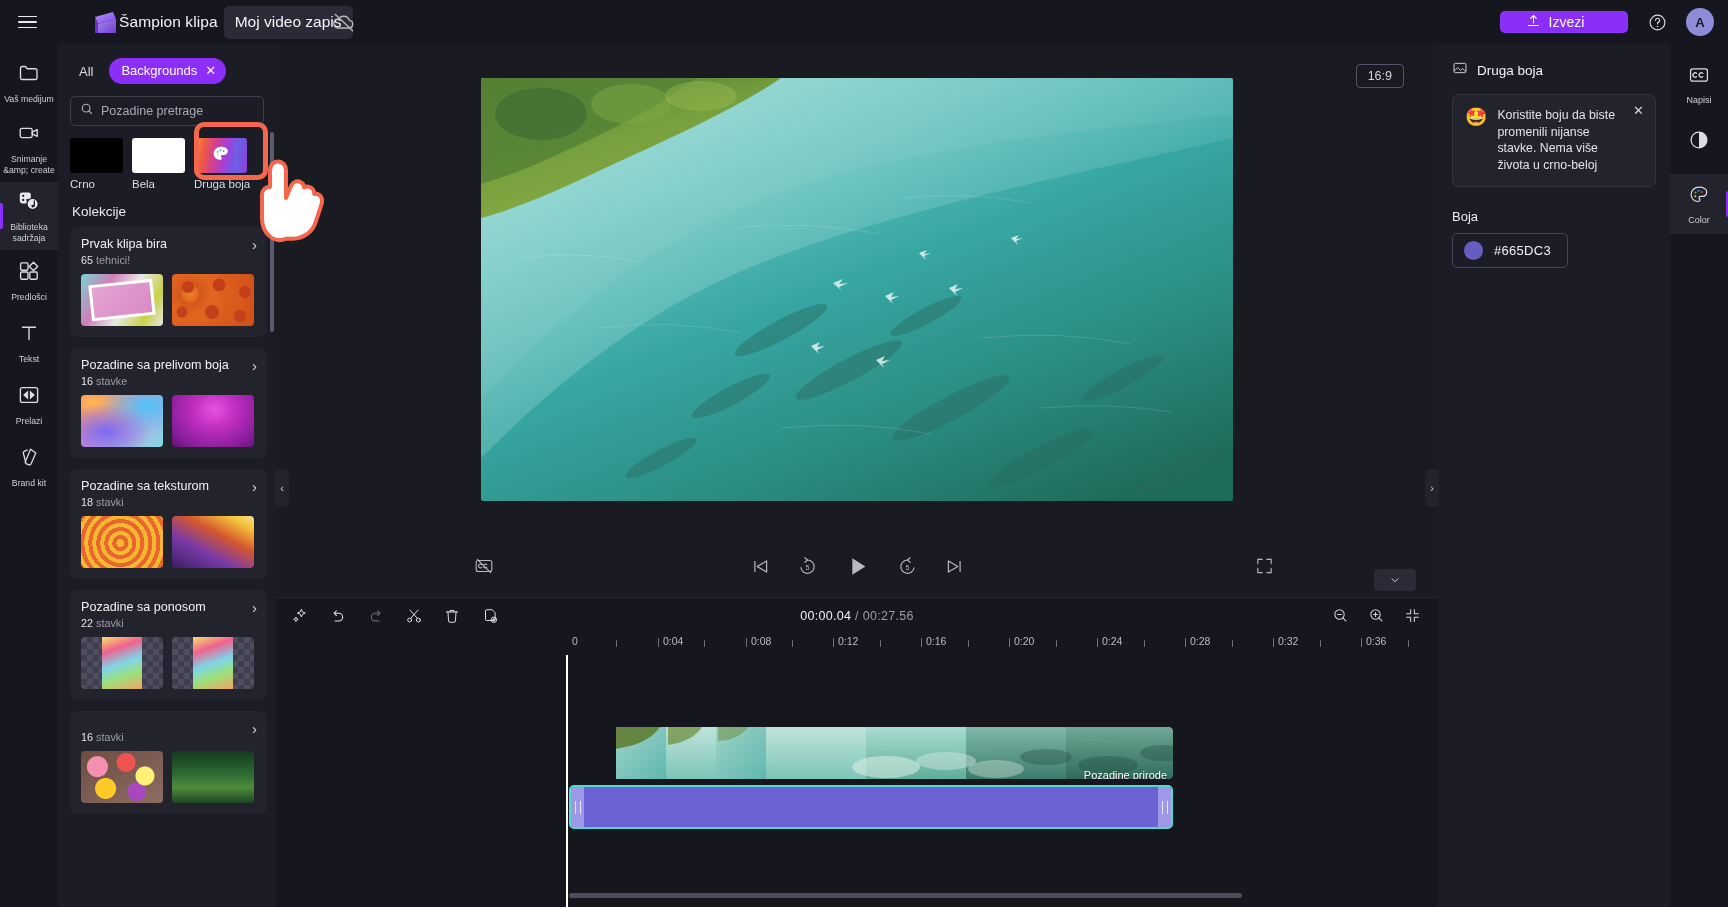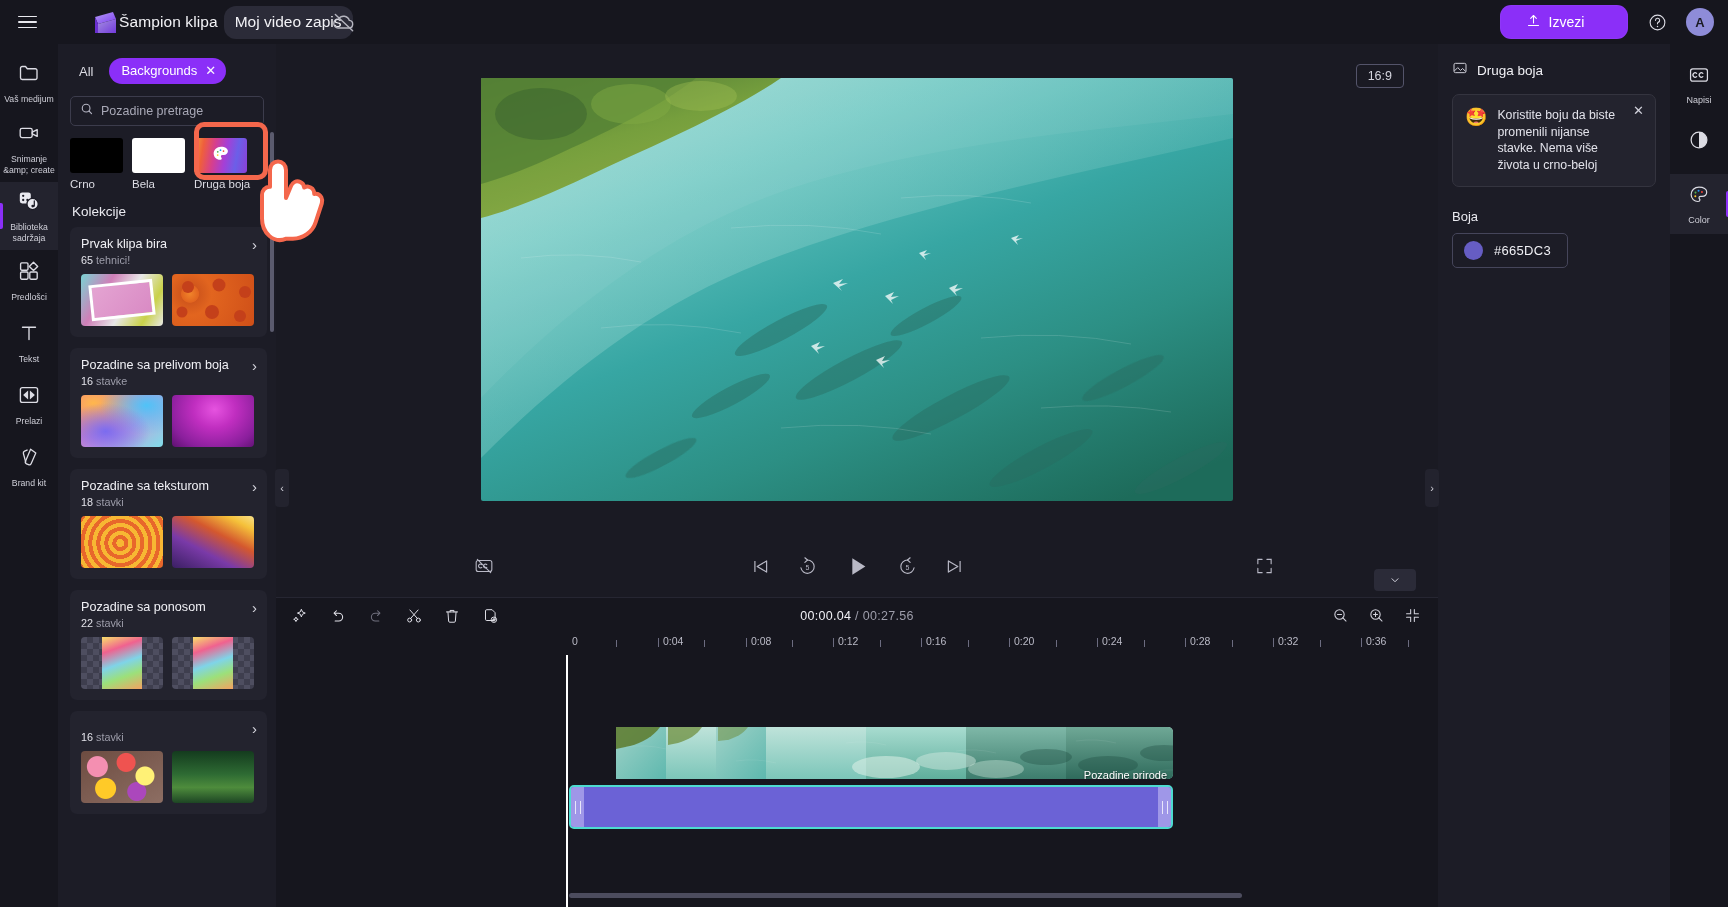--- a/index.html
+++ b/index.html
@@ -28,30 +28,30 @@
   .hamburger span::before { top:0; }
   .hamburger span i { top:5.7px; display:block; }
   .hamburger span::after { top:11.4px; }
 
   .brand { display:flex; align-items:center; margin-left:48px; cursor:pointer; }
   .brand-logo { width:27px; height:23px; position:relative; }
   .brand-title { font-size:15.5px; color:#f2f2f6; letter-spacing:.1px; white-space:nowrap; }
 
   .doc-name {
     margin-left:6px; font-size:15.5px; color:#f2f2f6;
-    background:#2b2b38; border-radius:12px; padding:7px 11px 8px 11px;
+    background:#2b2b38; border-radius:5px; padding:7px 11px 8px 11px;
     cursor:text; white-space:nowrap;
   }
   .header-spacer { flex:1 1 auto; }
   .cloud-off { width:26px; height:26px; margin-left:-22px; position:relative; z-index:3; opacity:.85; }
 
   .export-btn {
     display:flex; align-items:center; gap:8px;
-    background:#8B2FF8; color:#fff; border:none; border-radius:11px;
-    height:34px; padding:0 18px 0 0; font-size:14px; cursor:pointer;
+    background:#8B2FF8; color:#fff; border:none; border-radius:5px;
+    height:22px; padding:0 18px 0 0; font-size:14px; cursor:pointer;
     box-shadow: 0 0 0 1px rgba(255,255,255,0.04) inset;
     min-width:128px; justify-content:center;
   }
   .help-btn { width:30px; height:30px; margin-left:14px; display:flex; align-items:center; justify-content:center; cursor:pointer; border-radius:50%; }
   .avatar {
     width:28px; height:28px; border-radius:50%; margin-left:14px;
     background:#8e8cd8; color:#1b1b24; font-size:13px; font-weight:bold;
     display:flex; align-items:center; justify-content:center; cursor:pointer;
   }
 

